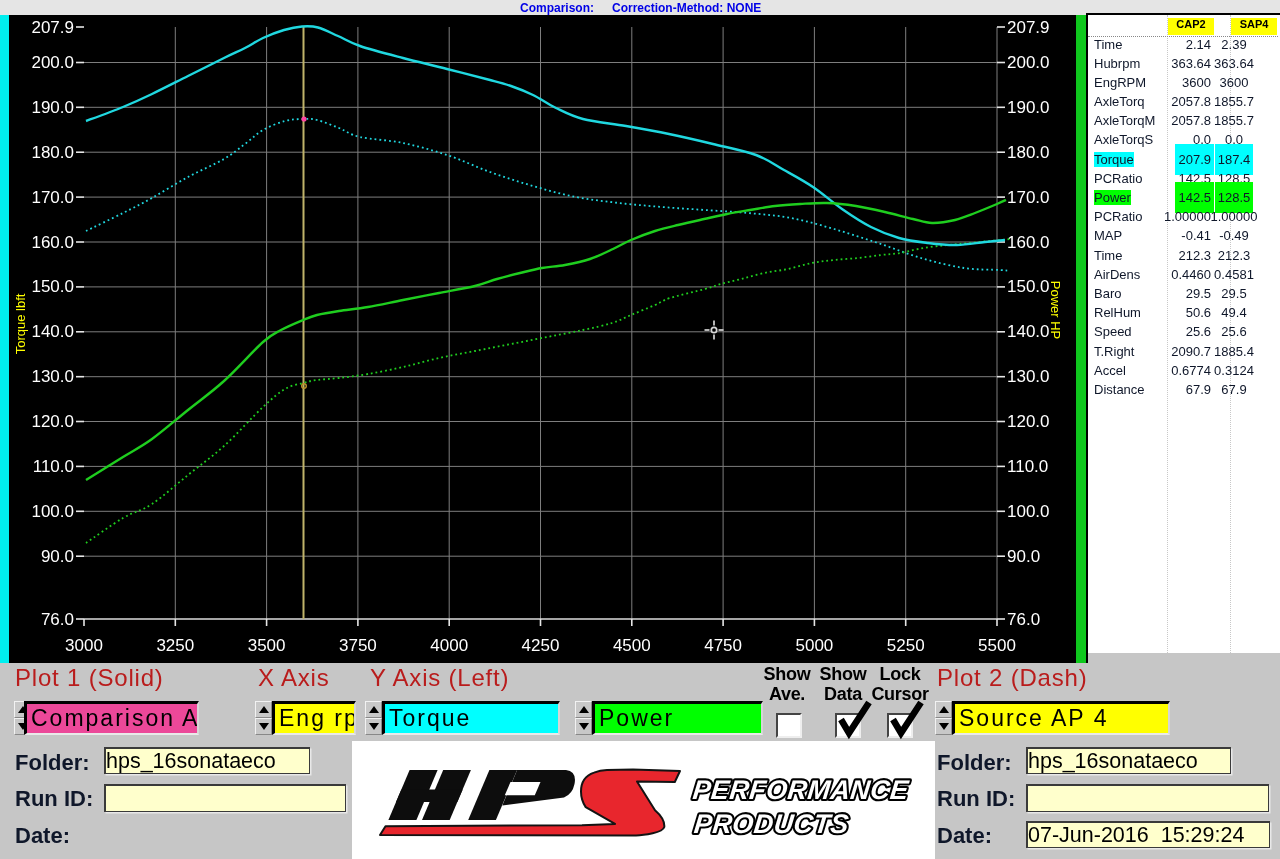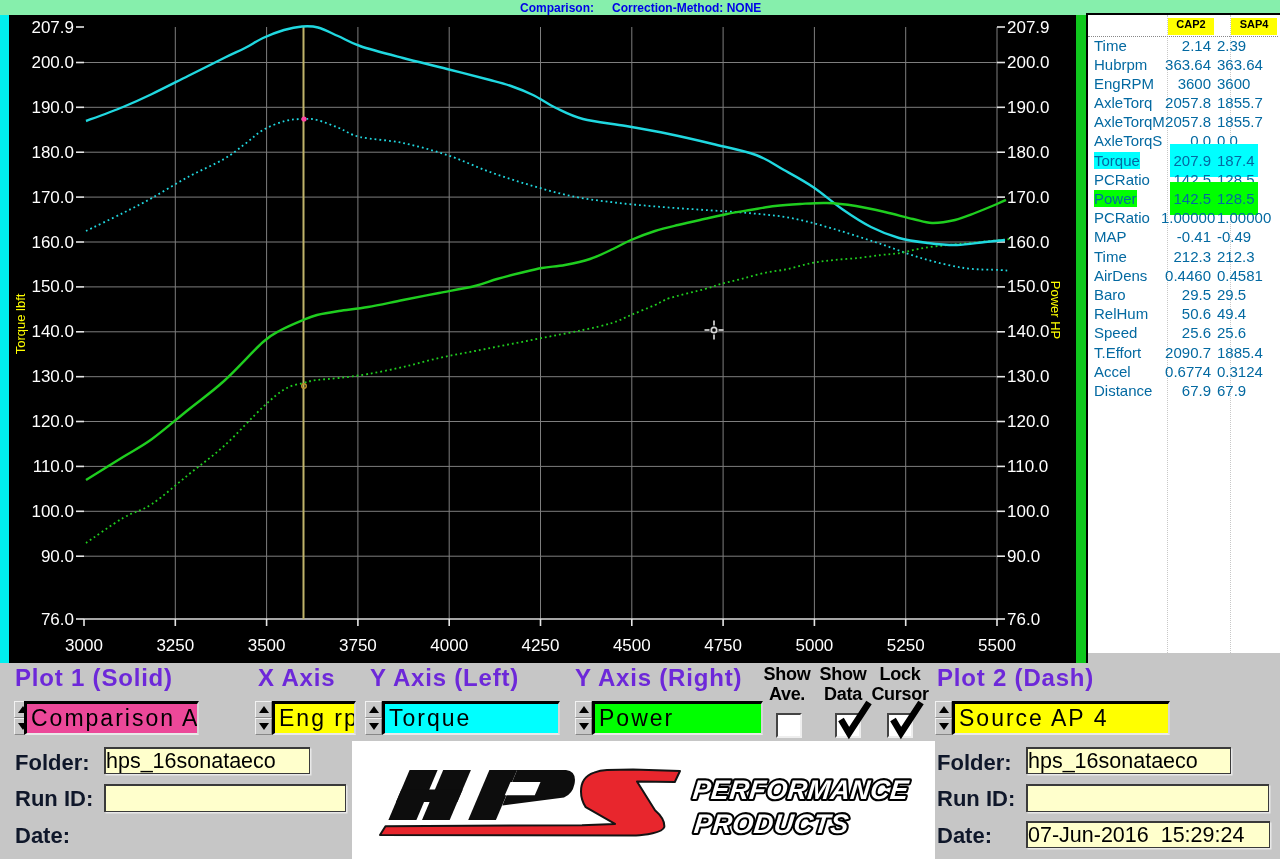--- a/index.html
+++ b/index.html
@@ -1,31 +1,31 @@
 <!DOCTYPE html>
 <html><head><meta charset="utf-8"><style>
 *{margin:0;padding:0;box-sizing:border-box}
 html,body{width:1280px;height:859px;overflow:hidden;background:#c6c6c6;font-family:"Liberation Sans",sans-serif}
 .abs{position:absolute}
-#topbar{left:0;top:0;width:1280px;height:15px;background:#86efac}
+#topbar{left:0;top:0;width:1280px;height:15px;background:#e5e5e5}
 #topbar span{position:absolute;top:1px;font-size:12px;font-weight:bold;color:#0000e6}
 #chart{left:0;top:15px;width:1088px;height:648px;background:#000}
 #cstrip{left:0;top:15px;width:9px;height:648px;background:#00efef}
 #gstrip{left:1076px;top:15px;width:10px;height:648px;background:#0fc81d}
 #panel{left:1086px;top:13px;width:194px;height:640px;background:#fff;border-left:2px solid #000;border-top:2px solid #000}
 #phead{position:absolute;left:0px;top:2px;width:190px;height:20px;border-bottom:1px dotted #888}
 #phead b{position:absolute;top:1px;height:17px;background:#ffff00;font-size:11px;font-weight:bold;text-align:center}
-.trow{position:relative;height:19.2px;font-size:15px;color:#0369a1;white-space:nowrap}
+.trow{position:relative;height:19.2px;font-size:13px;color:#0f172a;white-space:nowrap}
 .tl{position:absolute;left:4px;top:0}
 .tv1{position:absolute;right:64px;top:0;width:56px;text-align:right}
-.tv2{position:absolute;right:8px;top:0;width:56px;text-align:left}
+.tv2{position:absolute;right:16px;top:0;width:56px;text-align:center}
 .tv1 i,.tv2 i{font-style:normal;padding:8px 3px}
 .hc{background:#00ffff}.hg{background:#00ff00}
 #bottom{left:0;top:663px;width:1280px;height:196px;background:#c6c6c6}
-.bl{position:absolute;font-weight:bold;font-size:24px;color:#6d28d9;white-space:nowrap;letter-spacing:0.8px}
+.bl{position:absolute;font-weight:normal;font-size:24px;color:#b91c1c;white-space:nowrap;letter-spacing:0.8px}
 .bl2{position:absolute;font-weight:bold;font-size:22px;color:#0f172a;white-space:nowrap}
 .bs{position:absolute;font-weight:bold;font-size:18px;color:#000;text-align:center;line-height:19.5px;white-space:nowrap;letter-spacing:-0.3px}
 .fld{position:absolute;height:34px;border-top:3px solid #000;border-left:3px solid #000;border-right:2px solid #d6d6d6;border-bottom:2px solid #e9e9e9;font-size:23px;line-height:28px;color:#000;padding-left:4px;white-space:nowrap;overflow:hidden;letter-spacing:2px}
 .spin{position:absolute;width:17px;height:34px}
 .spin div{position:absolute;left:0;width:17px;height:17px;background:#c8c8c8;border:1px solid #888;border-top-color:#f2f2f2;border-left-color:#f2f2f2}
 .spin div.dn{top:17px}
 .spin div:after{content:"";position:absolute;left:3px;border-left:5px solid transparent;border-right:5px solid transparent}
 .spin div.up:after{top:4px;border-bottom:7px solid #000}
 .spin div.dn:after{top:4px;border-top:7px solid #000}
 .cb{position:absolute;width:26px;height:25px;background:#fff;border:2px solid #444;border-bottom-color:#eee;border-right-color:#eee}
@@ -245,41 +245,40 @@
         <span class="tl">RelHum</span>
         <span class="tv1"><i>50.6</i></span>
         <span class="tv2"><i>49.4</i></span>
       </div>
       <div class="trow">
         <span class="tl">Speed</span>
         <span class="tv1"><i>25.6</i></span>
         <span class="tv2"><i>25.6</i></span>
       </div>
       <div class="trow">
-        <span class="tl">T.Effort</span>
+        <span class="tl">T.Right</span>
         <span class="tv1"><i>2090.7</i></span>
         <span class="tv2"><i>1885.4</i></span>
       </div>
       <div class="trow">
         <span class="tl">Accel</span>
         <span class="tv1"><i>0.6774</i></span>
         <span class="tv2"><i>0.3124</i></span>
       </div>
       <div class="trow">
         <span class="tl">Distance</span>
         <span class="tv1"><i>67.9</i></span>
         <span class="tv2"><i>67.9</i></span>
       </div>
     </div>
 </div>
 <div class="abs" id="bottom">
 <span class="bl" style="left:15px;top:1px">Plot 1 (Solid)</span>
 <span class="bl" style="left:258px;top:1px">X Axis</span>
 <span class="bl" style="left:370px;top:1px">Y Axis (Left)</span>
-<span class="bl" style="left:575px;top:1px">Y Axis (Right)</span>
 <span class="bl" style="left:937px;top:1px">Plot 2 (Dash)</span>
 <span class="bs" style="left:758px;top:2px;width:58px">Show<br>Ave.</span>
 <span class="bs" style="left:813px;top:2px;width:60px">Show<br>Data</span>
 <span class="bs" style="left:866px;top:2px;width:68px">Lock<br>Cursor</span>
 <div class="spin" style="left:14px;top:38px">
       <div class="up"></div>
       <div class="dn"></div>
     </div>
 <div class="fld" style="left:24px;top:38px;width:175px;background:#ec4899">Comparison AP 2</div>
 <div class="spin" style="left:255px;top:38px">

